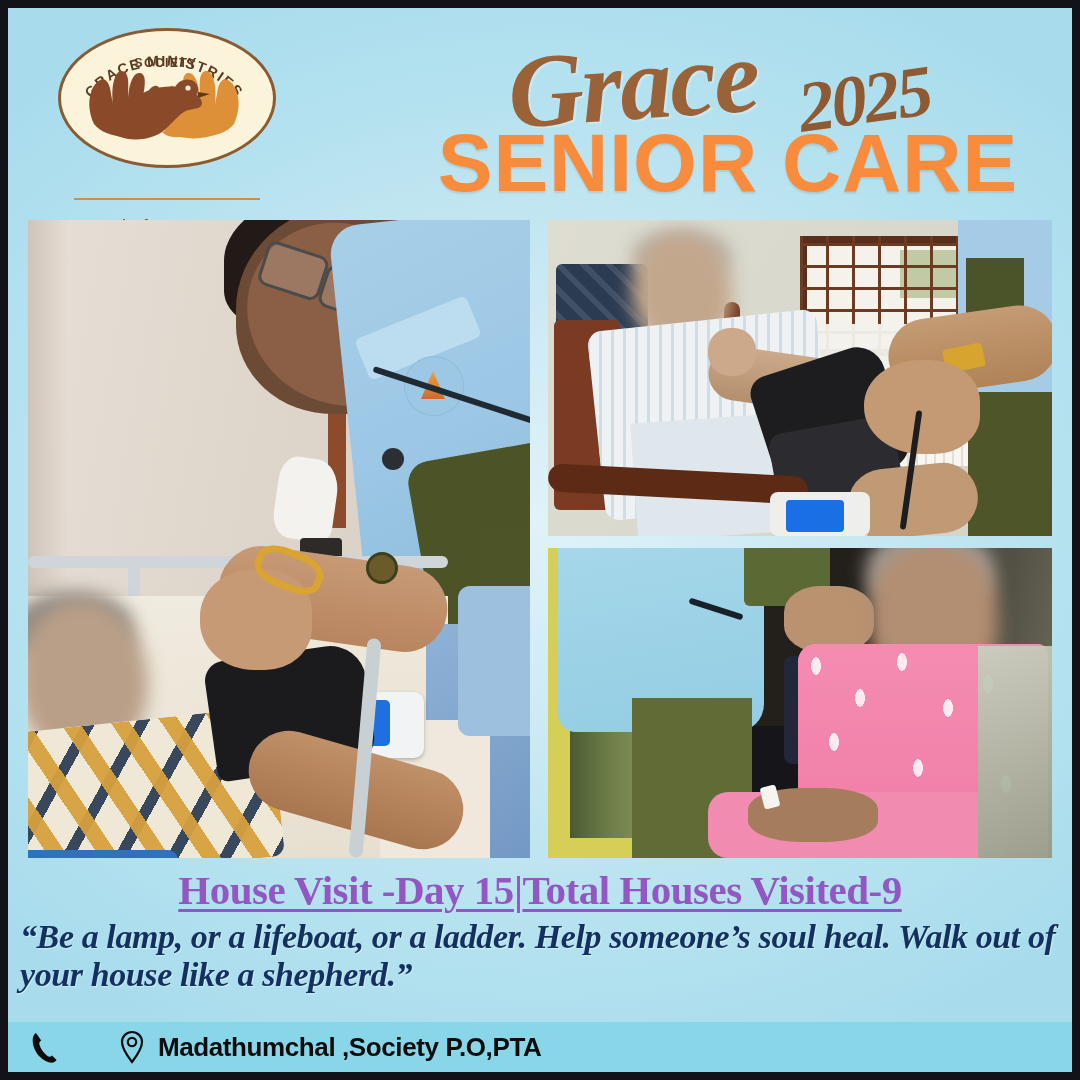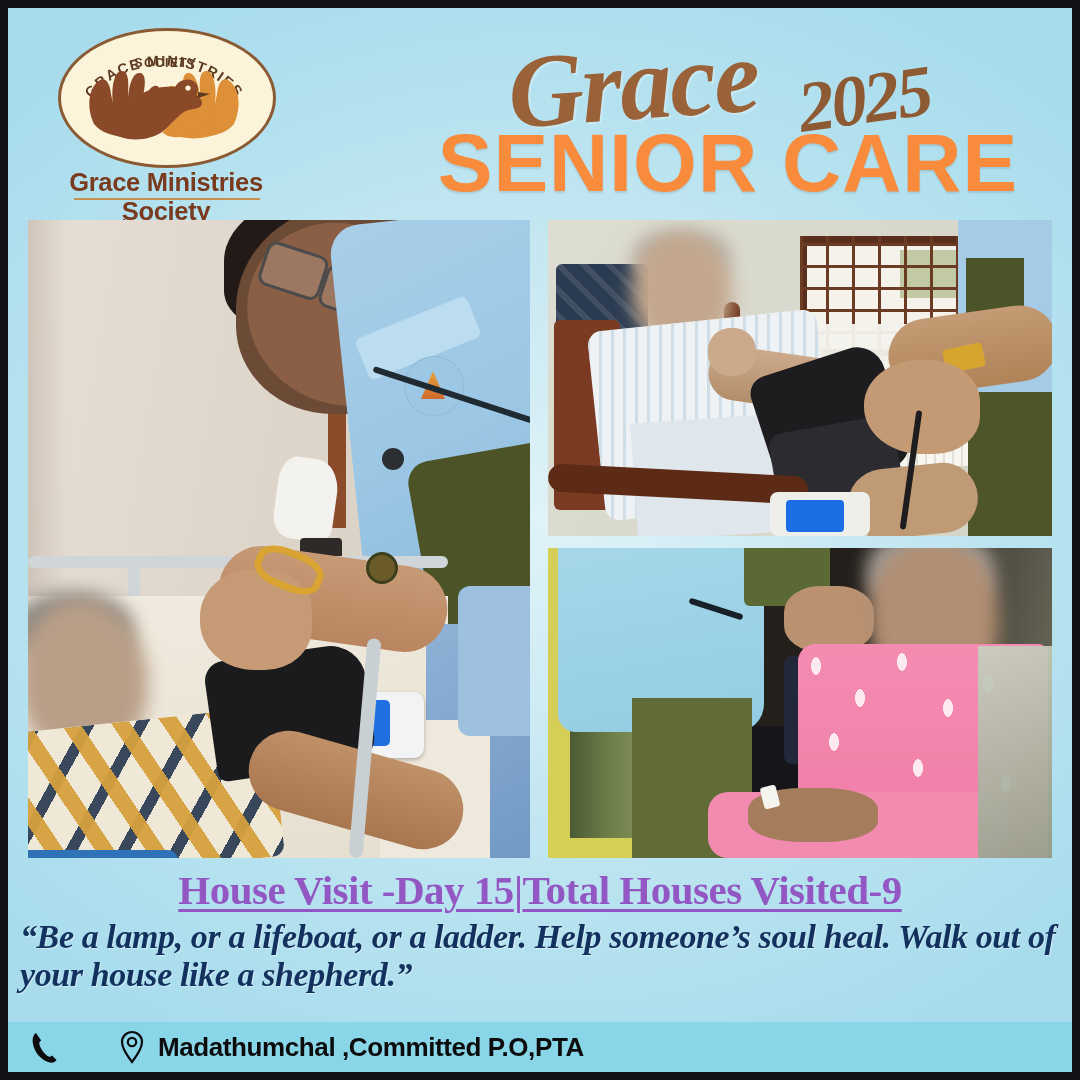--- a/index.html
+++ b/index.html
@@ -286,21 +286,20 @@
 
         <g>
           <path d="M60 108 C58 88 70 70 92 62 C110 56 124 58 134 64 C142 68 146 74 143 78 C140 82 132 80 126 84 C118 89 112 98 104 104 C92 112 74 114 60 108 Z" fill="#8a4a29"></path>
           <path d="M116 62 C118 54 126 50 133 52 C140 54 142 62 138 67 C134 72 124 72 118 68 Z" fill="#8a4a29"></path>
           <circle cx="130" cy="60" r="2.6" fill="#fbf4da"></circle>
           <path d="M140 64 L152 66 L140 70 Z" fill="#5d3b22"></path>
           <path d="M104 104 C118 98 130 86 142 80 C150 76 158 78 158 84 C158 92 146 100 132 106 C120 111 110 110 104 104 Z" fill="#dd9037"></path>
         </g>
       </svg>
       <div class="logo-soc">SOCIETY</div>
-      <div class="logo-name">Grace Ministries Society</div>
       <div class="logo-rule"></div>
       <div class="logo-tag">Committed to Serve &amp; Care</div>
     </div>
 
     <div class="title-block">
       <div class="t-grace">Grace</div>
       <div class="t-year">2025</div>
       <div class="t-main">SENIOR CARE</div>
     </div>
 
@@ -452,19 +451,19 @@
           </svg>
         </span>
       </div>
       <div class="f-item f-loc">
         <span class="f-ico">
           <svg viewBox="0 0 32 34" width="32" height="34">
             <path d="M16 2 C10.5 2 6 6.4 6 12 C6 19 16 32 16 32 C16 32 26 19 26 12 C26 6.4 21.5 2 16 2 Z" fill="none" stroke="#0c0c0c" stroke-width="2.2"></path>
             <circle cx="16" cy="12" r="4.2" fill="none" stroke="#0c0c0c" stroke-width="2.2"></circle>
           </svg>
         </span>
-        <span class="f-text">Madathumchal ,Committed P.O,PTA</span>
+        <span class="f-text">Madathumchal ,Society P.O,PTA</span>
       </div>
     </div>
 
   </div>
  </div>
 </div>
 
 </body></html>

